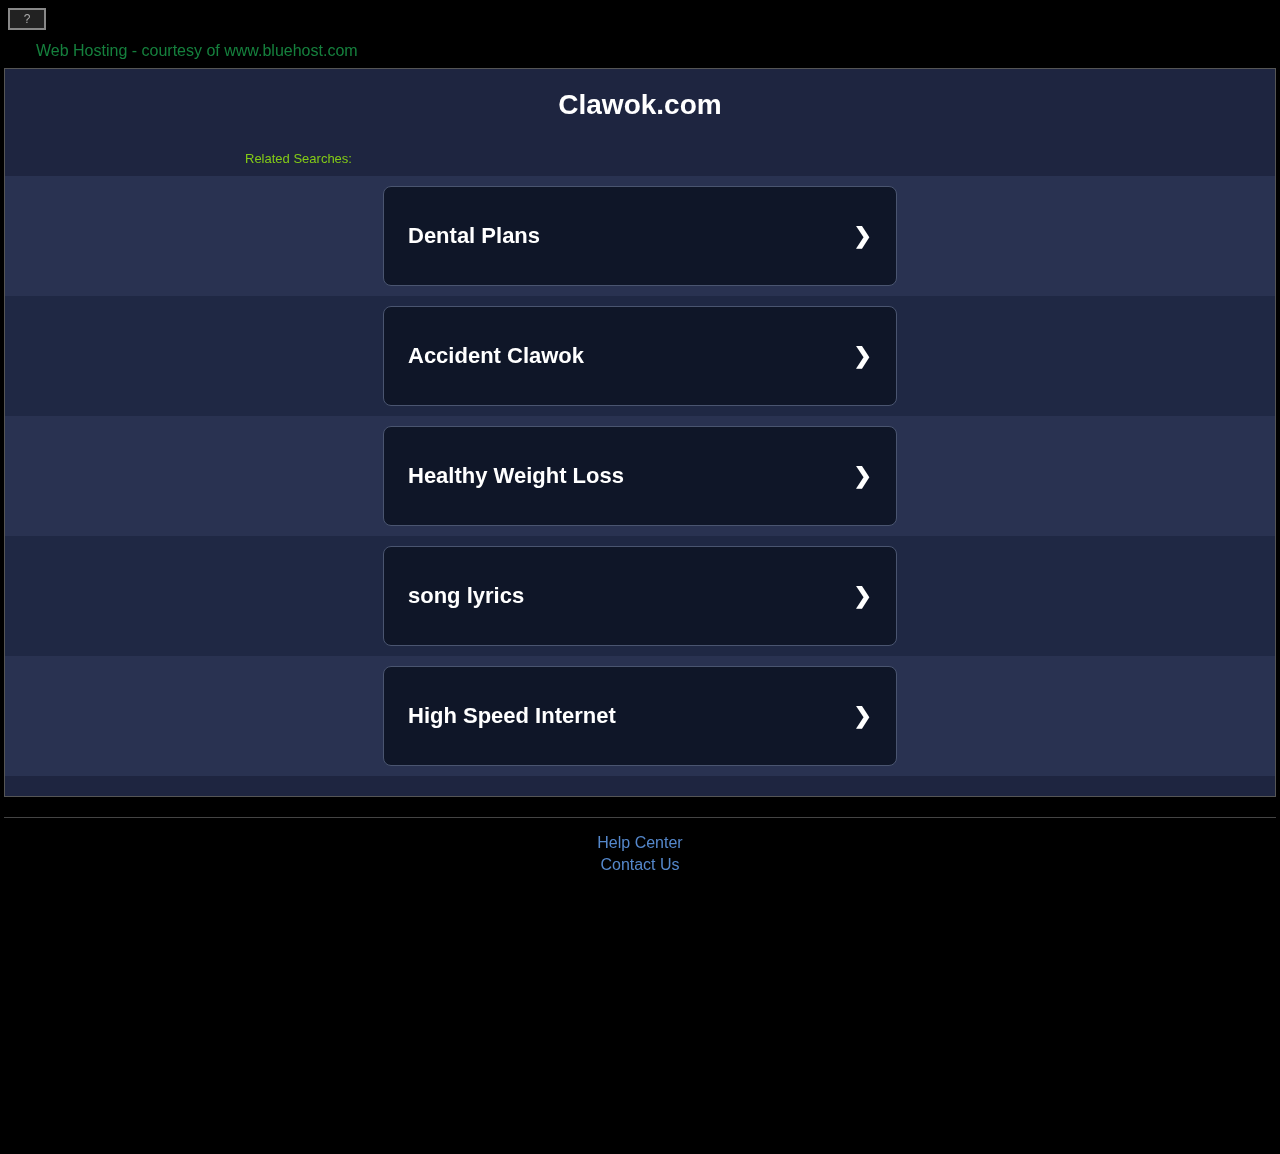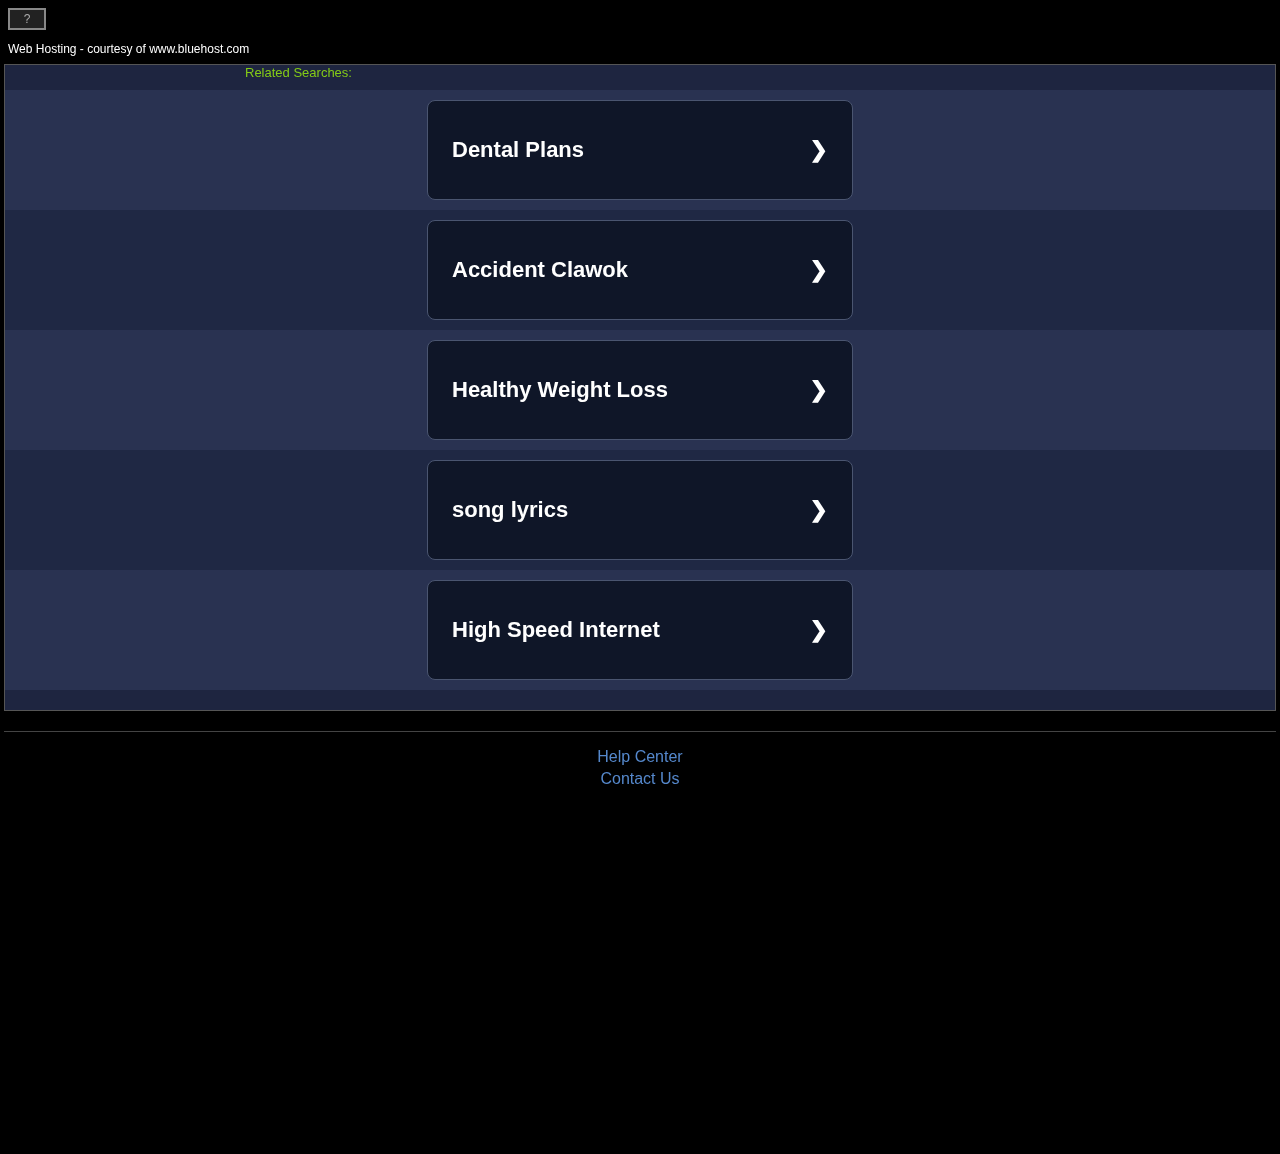--- a/index.html
+++ b/index.html
@@ -23,22 +23,23 @@
       height: 22px;
       border: 2px solid #888;
       background: #222;
       color: #aaa;
       font-size: 12px;
       cursor: pointer;
     }
 
     .hosting-credit {
       padding: 4px 8px 8px 8px;
-      font-size: 12px;
-      color: #ffffff;
+      font-size: 16px;
+      color: #15803d;
+      margin-left: 28px;
     }
 
     .main-container {
       border: 1px solid #555;
       margin: 0 4px;
       background: #1e2540;
       padding-bottom: 20px;
     }
 
     .site-title {
@@ -82,21 +83,21 @@
       right: 0;
       top: 0;
       bottom: 0;
       background: rgba(80, 100, 140, 0.2);
     }
 
     .search-item {
       display: flex;
       align-items: center;
       justify-content: space-between;
-      width: 426px;
+      width: 514px;
       min-height: 100px;
       background: #0f1628;
       border: 1px solid #4a5570;
       border-radius: 8px;
       padding: 0 24px;
       margin: 10px 0;
       cursor: pointer;
       text-decoration: none;
       color: #fff;
       position: relative;
@@ -142,20 +143,21 @@
   <div class="question-box">
     <span>?</span>
   </div>
 </div>
 
 <div class="hosting-credit">
   <span>Web Hosting - courtesy of www.bluehost.com</span>
 </div>
 
 <div class="main-container">
+  <div class="site-title">Clawok.com</div>
 
   <div class="related-searches-label">Related Searches:</div>
 
   <div class="search-items-wrapper">
     <div class="search-items">
 
     <div class="search-item-row">
           <div class="search-item-row-bg" style="background: rgba(80, 100, 140, 0.22);"></div>
           <a class="search-item" href="#">
             <span class="search-item-label">Dental Plans</span>

